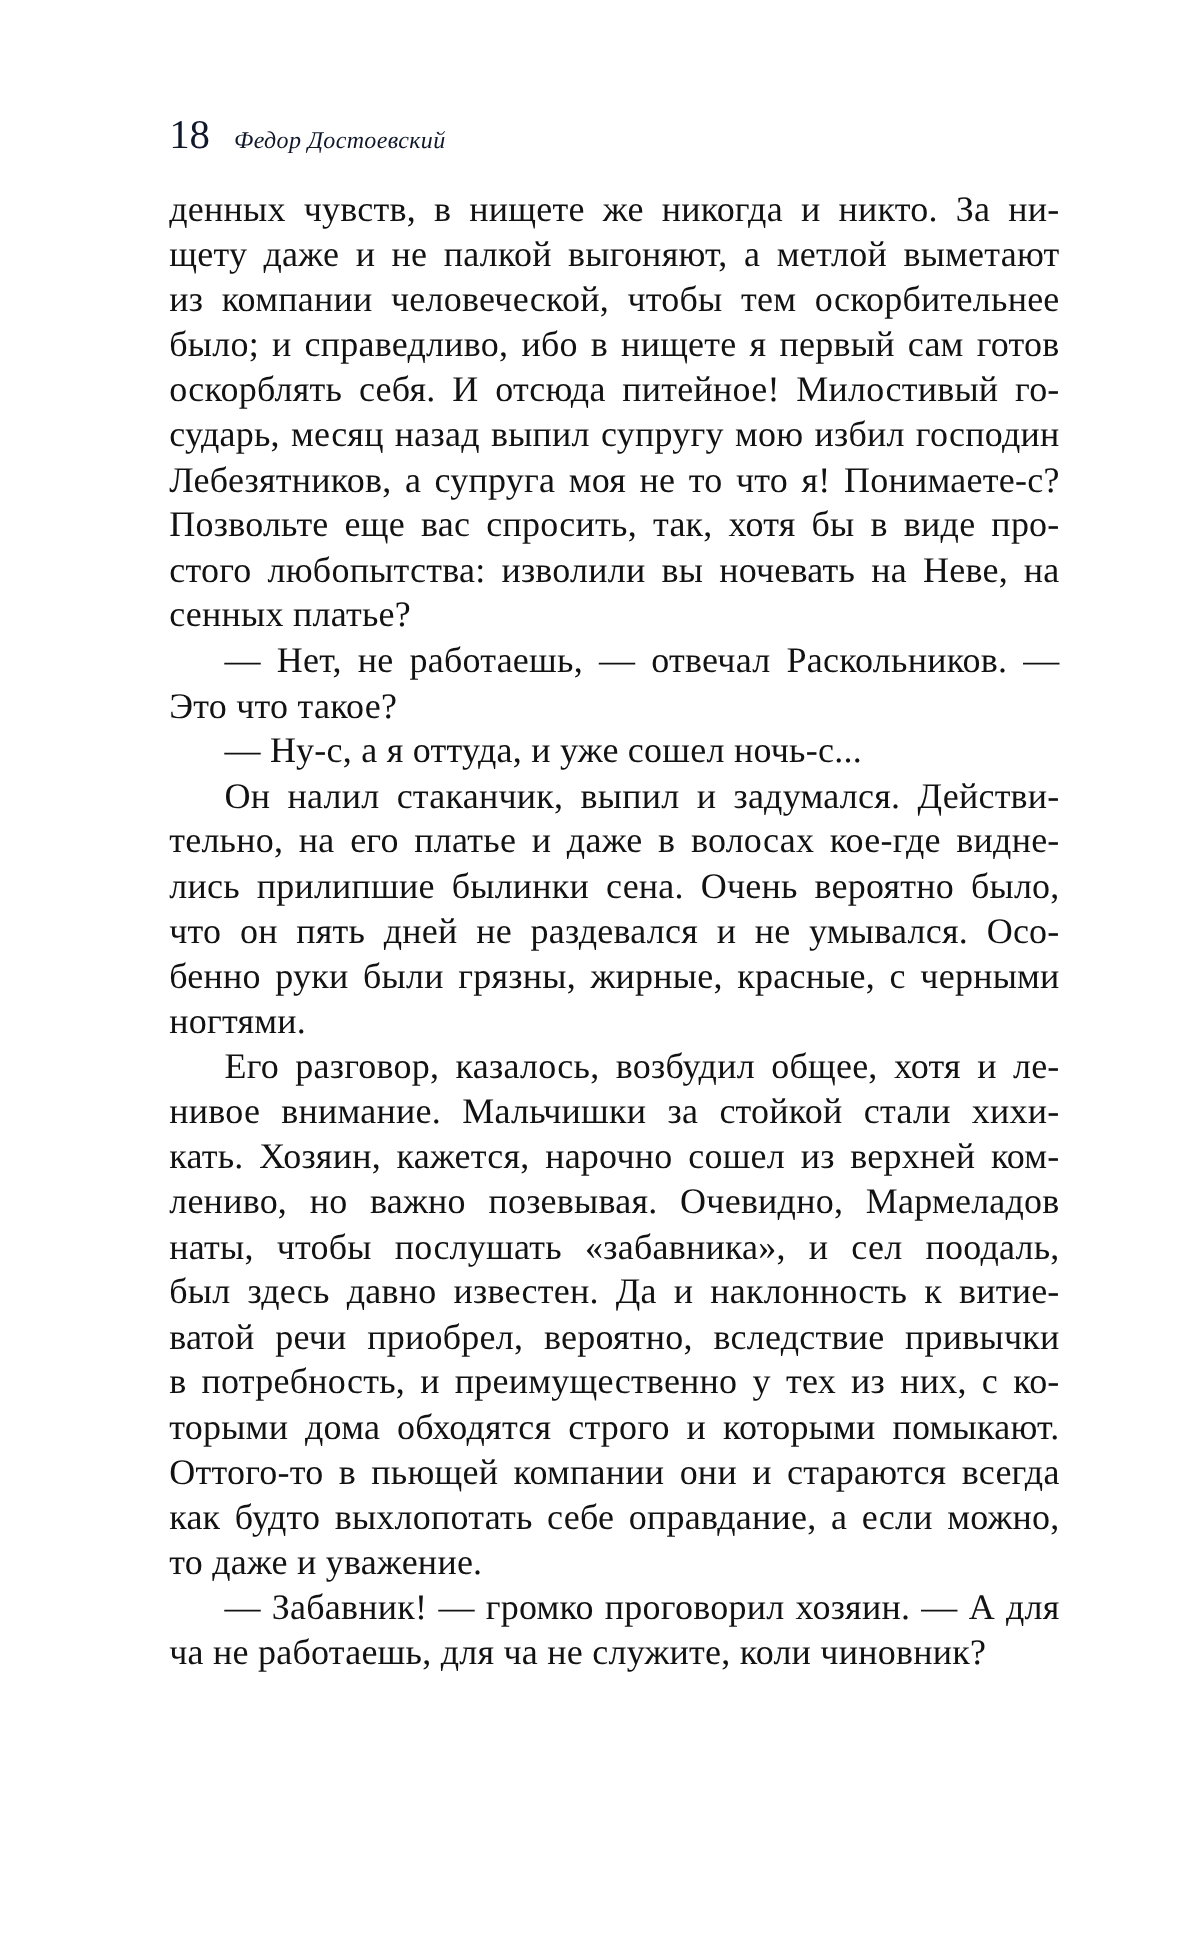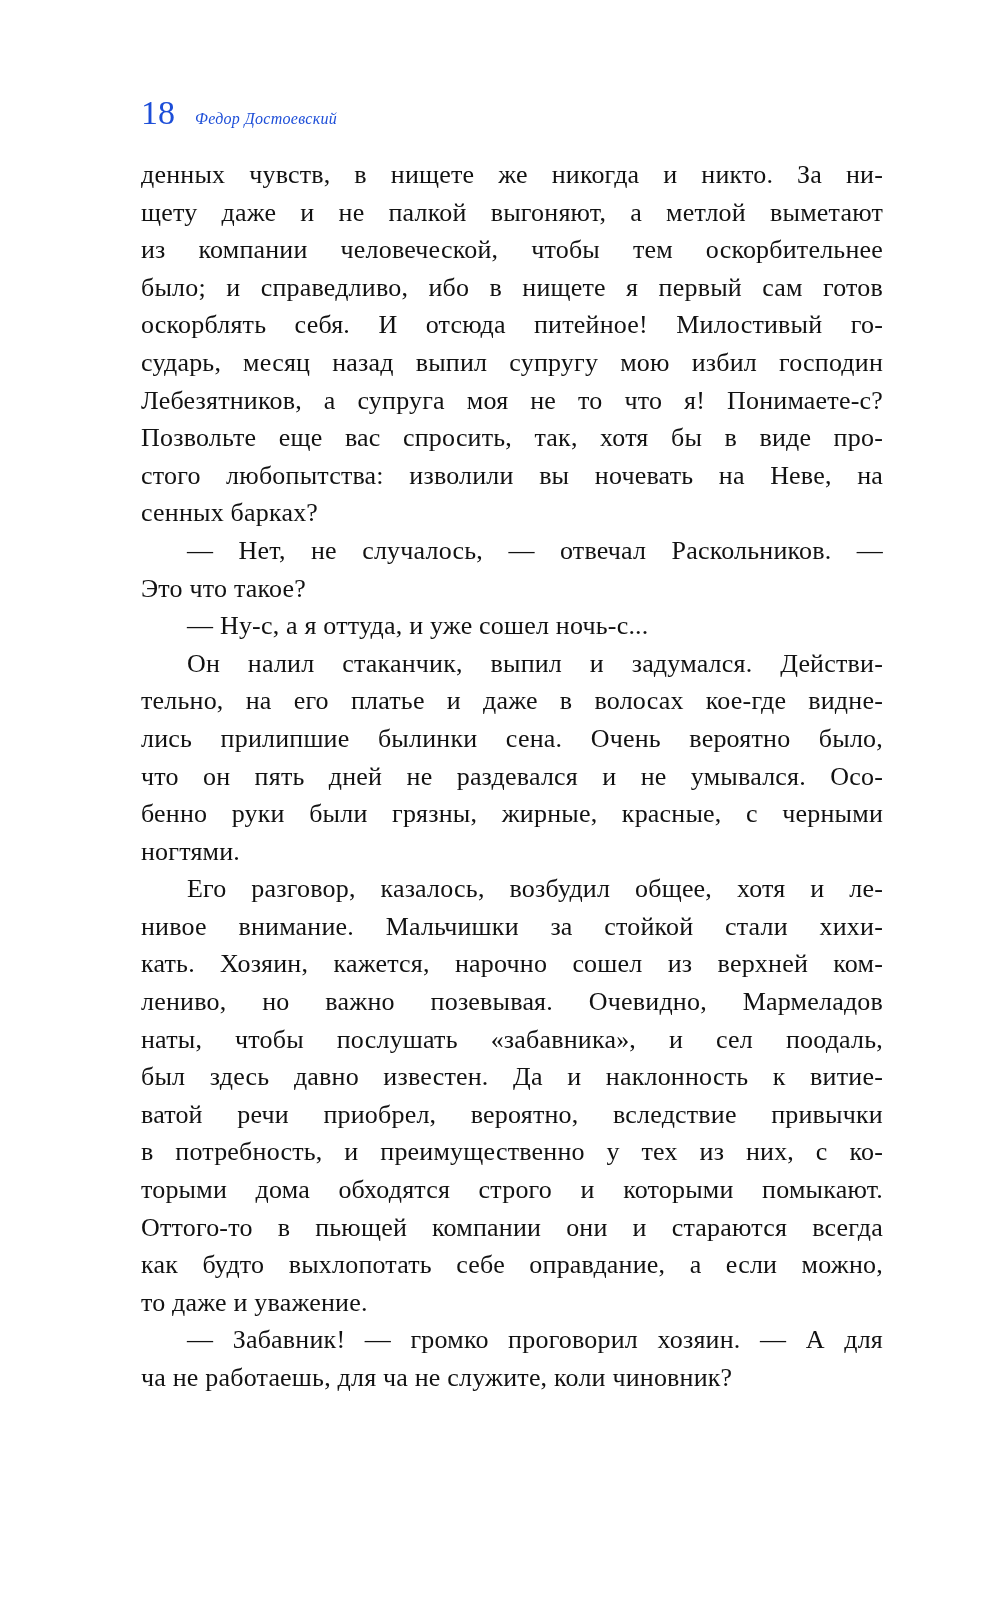--- a/index.html
+++ b/index.html
@@ -26,38 +26,38 @@
   .page-header {
     display: flex;
     align-items: baseline;
     gap: 20px;
     margin-bottom: 26px;
   }
 
   .page-number {
     font-size: 34px;
     line-height: 1;
-    color: #1d4ed8;
+    color: #0f172a;
   }
 
   .author {
     font-style: italic;
-    font-size: 16px;
+    font-size: 20px;
     letter-spacing: 0.3px;
-    color: #1d4ed8;
+    color: #0f172a;
   }
 
   .body-text {
     margin-top: 6px;
   }
 
   .paragraph { margin: 0; padding: 0; }
 
   .line {
-    font-size: 26px;
+    font-size: 30px;
     line-height: 37.6px;
     white-space: normal;
     text-align: justify;
     text-align-last: justify;
     letter-spacing: 0.2px;
   }
 
   .line.last {
     text-align-last: left;
   }
@@ -81,24 +81,24 @@
         <div class="paragraph">
           <div class="line">денных чувств, в нищете же никогда и никто. За ни-</div>
           <div class="line">щету даже и не палкой выгоняют, а метлой выметают</div>
           <div class="line">из компании человеческой, чтобы тем оскорбительнее</div>
           <div class="line">было; и справедливо, ибо в нищете я первый сам готов</div>
           <div class="line">оскорблять себя. И отсюда питейное! Милостивый го-</div>
           <div class="line">сударь, месяц назад выпил супругу мою избил господин</div>
           <div class="line">Лебезятников, а супруга моя не то что я! Понимаете-с?</div>
           <div class="line">Позвольте еще вас спросить, так, хотя бы в виде про-</div>
           <div class="line">стого любопытства: изволили вы ночевать на Неве, на</div>
-          <div class="line last">сенных барках?</div>
+          <div class="line last">сенных платье?</div>
         </div>
         <div class="paragraph">
-          <div class="line indent">— Нет, не случалось, — отвечал Раскольников. —</div>
+          <div class="line indent">— Нет, не работаешь, — отвечал Раскольников. —</div>
           <div class="line last">Это что такое?</div>
         </div>
         <div class="paragraph">
           <div class="line last indent">— Ну-с, а я оттуда, и уже сошел ночь-с...</div>
         </div>
         <div class="paragraph">
           <div class="line indent">Он налил стаканчик, выпил и задумался. Действи-</div>
           <div class="line">тельно, на его платье и даже в волосах кое-где видне-</div>
           <div class="line">лись прилипшие былинки сена. Очень вероятно было,</div>
           <div class="line">что он пять дней не раздевался и не умывался. Осо-</div>

